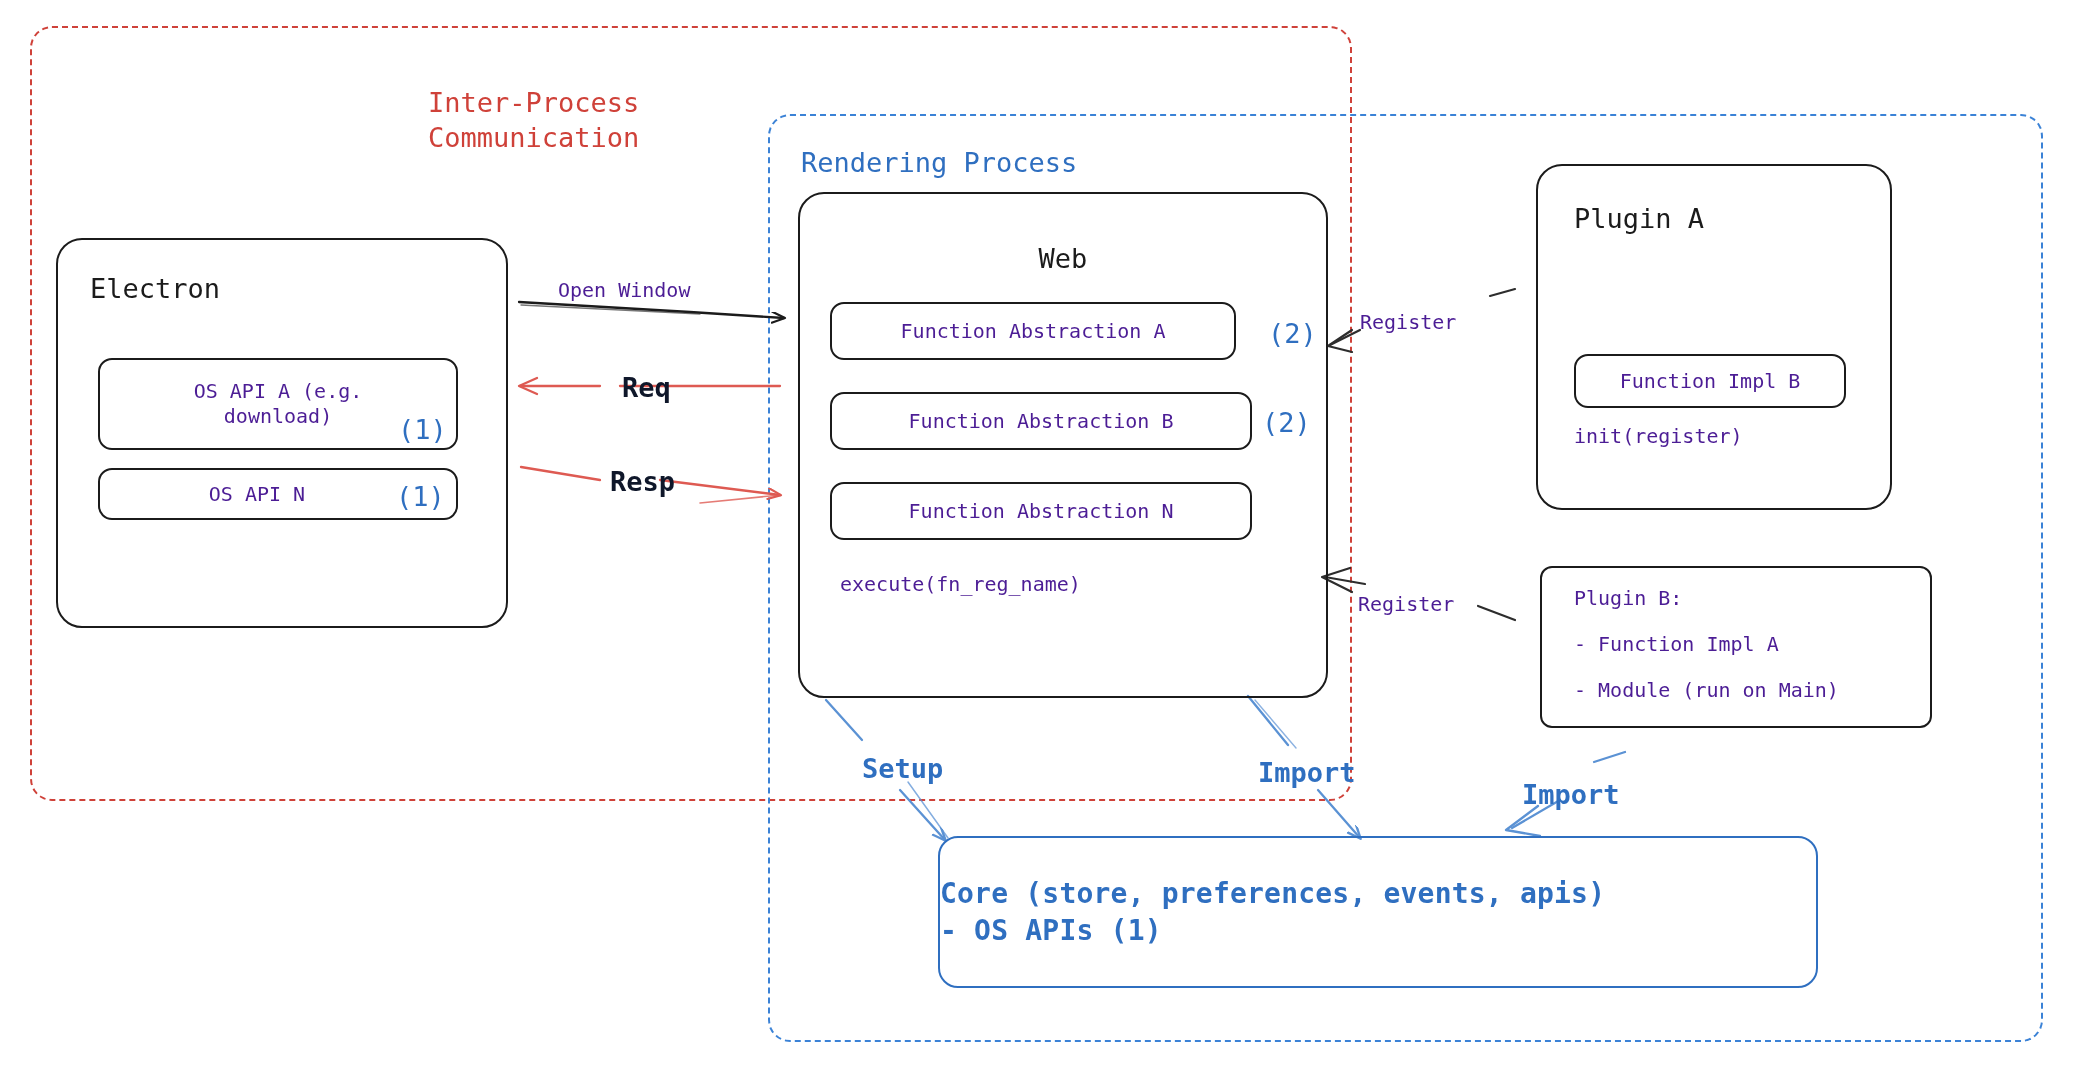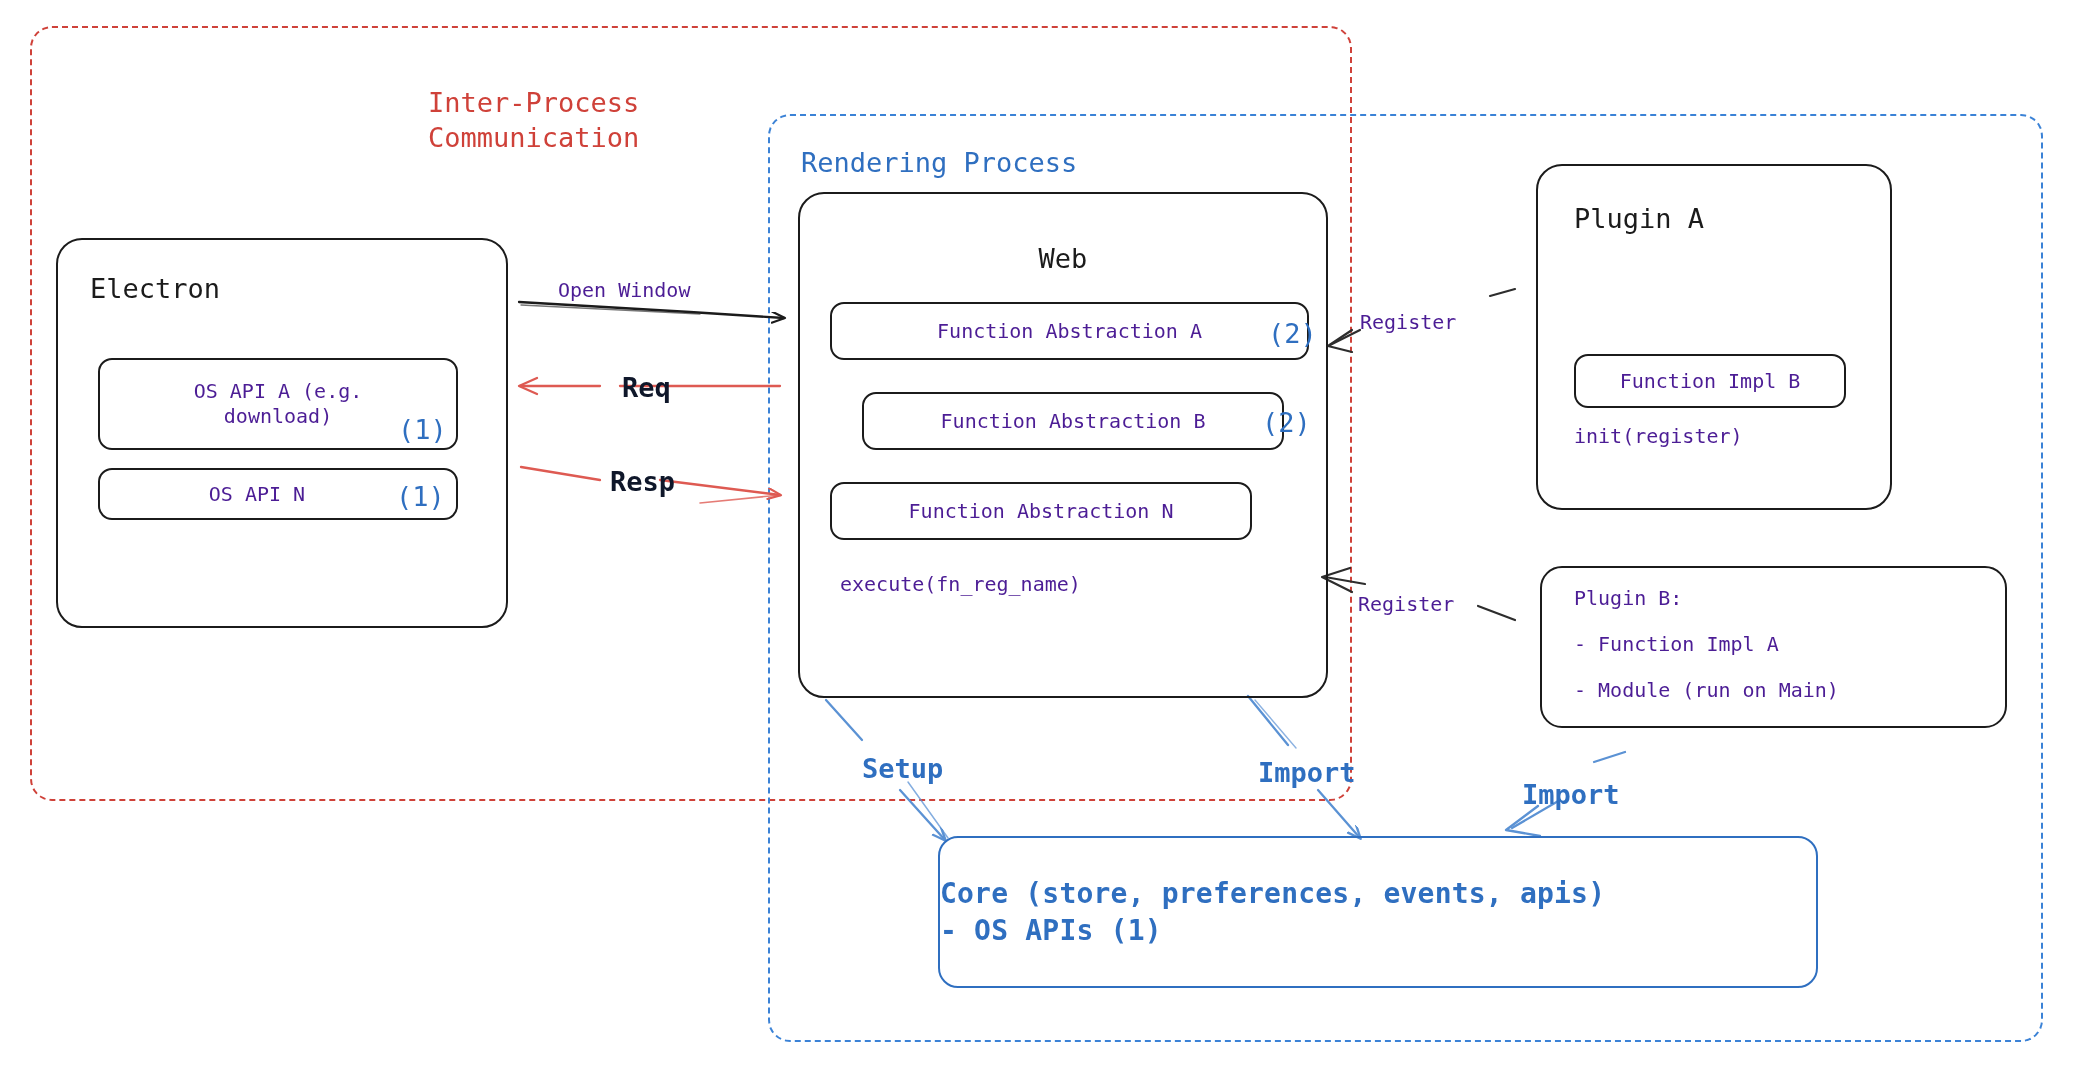--- a/index.html
+++ b/index.html
@@ -180,26 +180,26 @@
 
   <div class="lbl t-body" style="left:558px; top:278px;">Open Window</div>
 
   <div class="lbl t-red-b" style="left:622px; top:371px;">Req</div>
 
   <div class="lbl t-red-b" style="left:610px; top:465px;">Resp</div>
 
   <div class="box" style="left:798px; top:192px; width:530px; height:506px;">
     <div class="lbl t-title" style="left:0; top:48px; width:100%; text-align:center;">Web</div>
 
-    <div class="inner-box" style="left:30px; top:108px; width:479px; height:58px;">
+    <div class="inner-box" style="left:30px; top:108px; width:406px; height:58px;">
       <span class="t-body">Function Abstraction A</span>
     </div>
     <div class="lbl t-marker" style="left:468px; top:123px;">(2)</div>
 
-    <div class="inner-box" style="left:30px; top:198px; width:422px; height:58px;margin-left:32px;">
+    <div class="inner-box" style="left:30px; top:198px; width:422px; height:58px;">
       <span class="t-body">Function Abstraction B</span>
     </div>
     <div class="lbl t-marker" style="left:462px; top:212px;">(2)</div>
 
     <div class="inner-box" style="left:30px; top:288px; width:422px; height:58px;">
       <span class="t-body">Function Abstraction N</span>
     </div>
 
     <div class="lbl t-body" style="left:40px; top:378px;">execute(fn_reg_name)</div>
   </div>
@@ -212,21 +212,21 @@
     <div class="lbl t-title" style="left:36px; top:36px;">Plugin A</div>
 
 
     <div class="inner-box" style="left:36px; top:188px; width:272px; height:54px;align-items:center;">
       <span class="t-body">Function Impl B</span>
     </div>
 
     <div class="lbl t-body" style="left:36px; top:258px;">init(register)</div>
   </div>
 
-  <div class="box" style="left:1540px; top:566px; width:467px; height:162px; border-radius:22px;">
+  <div class="box" style="left:1540px; top:566px; width:392px; height:162px; border-radius:12px;">
     <div class="lbl t-body leftline" style="left:32px; top:18px;">Plugin B:</div>
     <div class="lbl t-body leftline" style="left:32px; top:64px;">- Function Impl A</div>
     <div class="lbl t-body leftline" style="left:32px; top:110px;">- Module (run on Main)</div>
   </div>
 
   <div class="lbl t-blue-b" style="left:862px; top:752px;">Setup</div>
 
   <div class="lbl t-blue-b" style="left:1258px; top:756px;">Import</div>
 
   <div class="lbl t-blue-b" style="left:1522px; top:778px;">Import</div>

